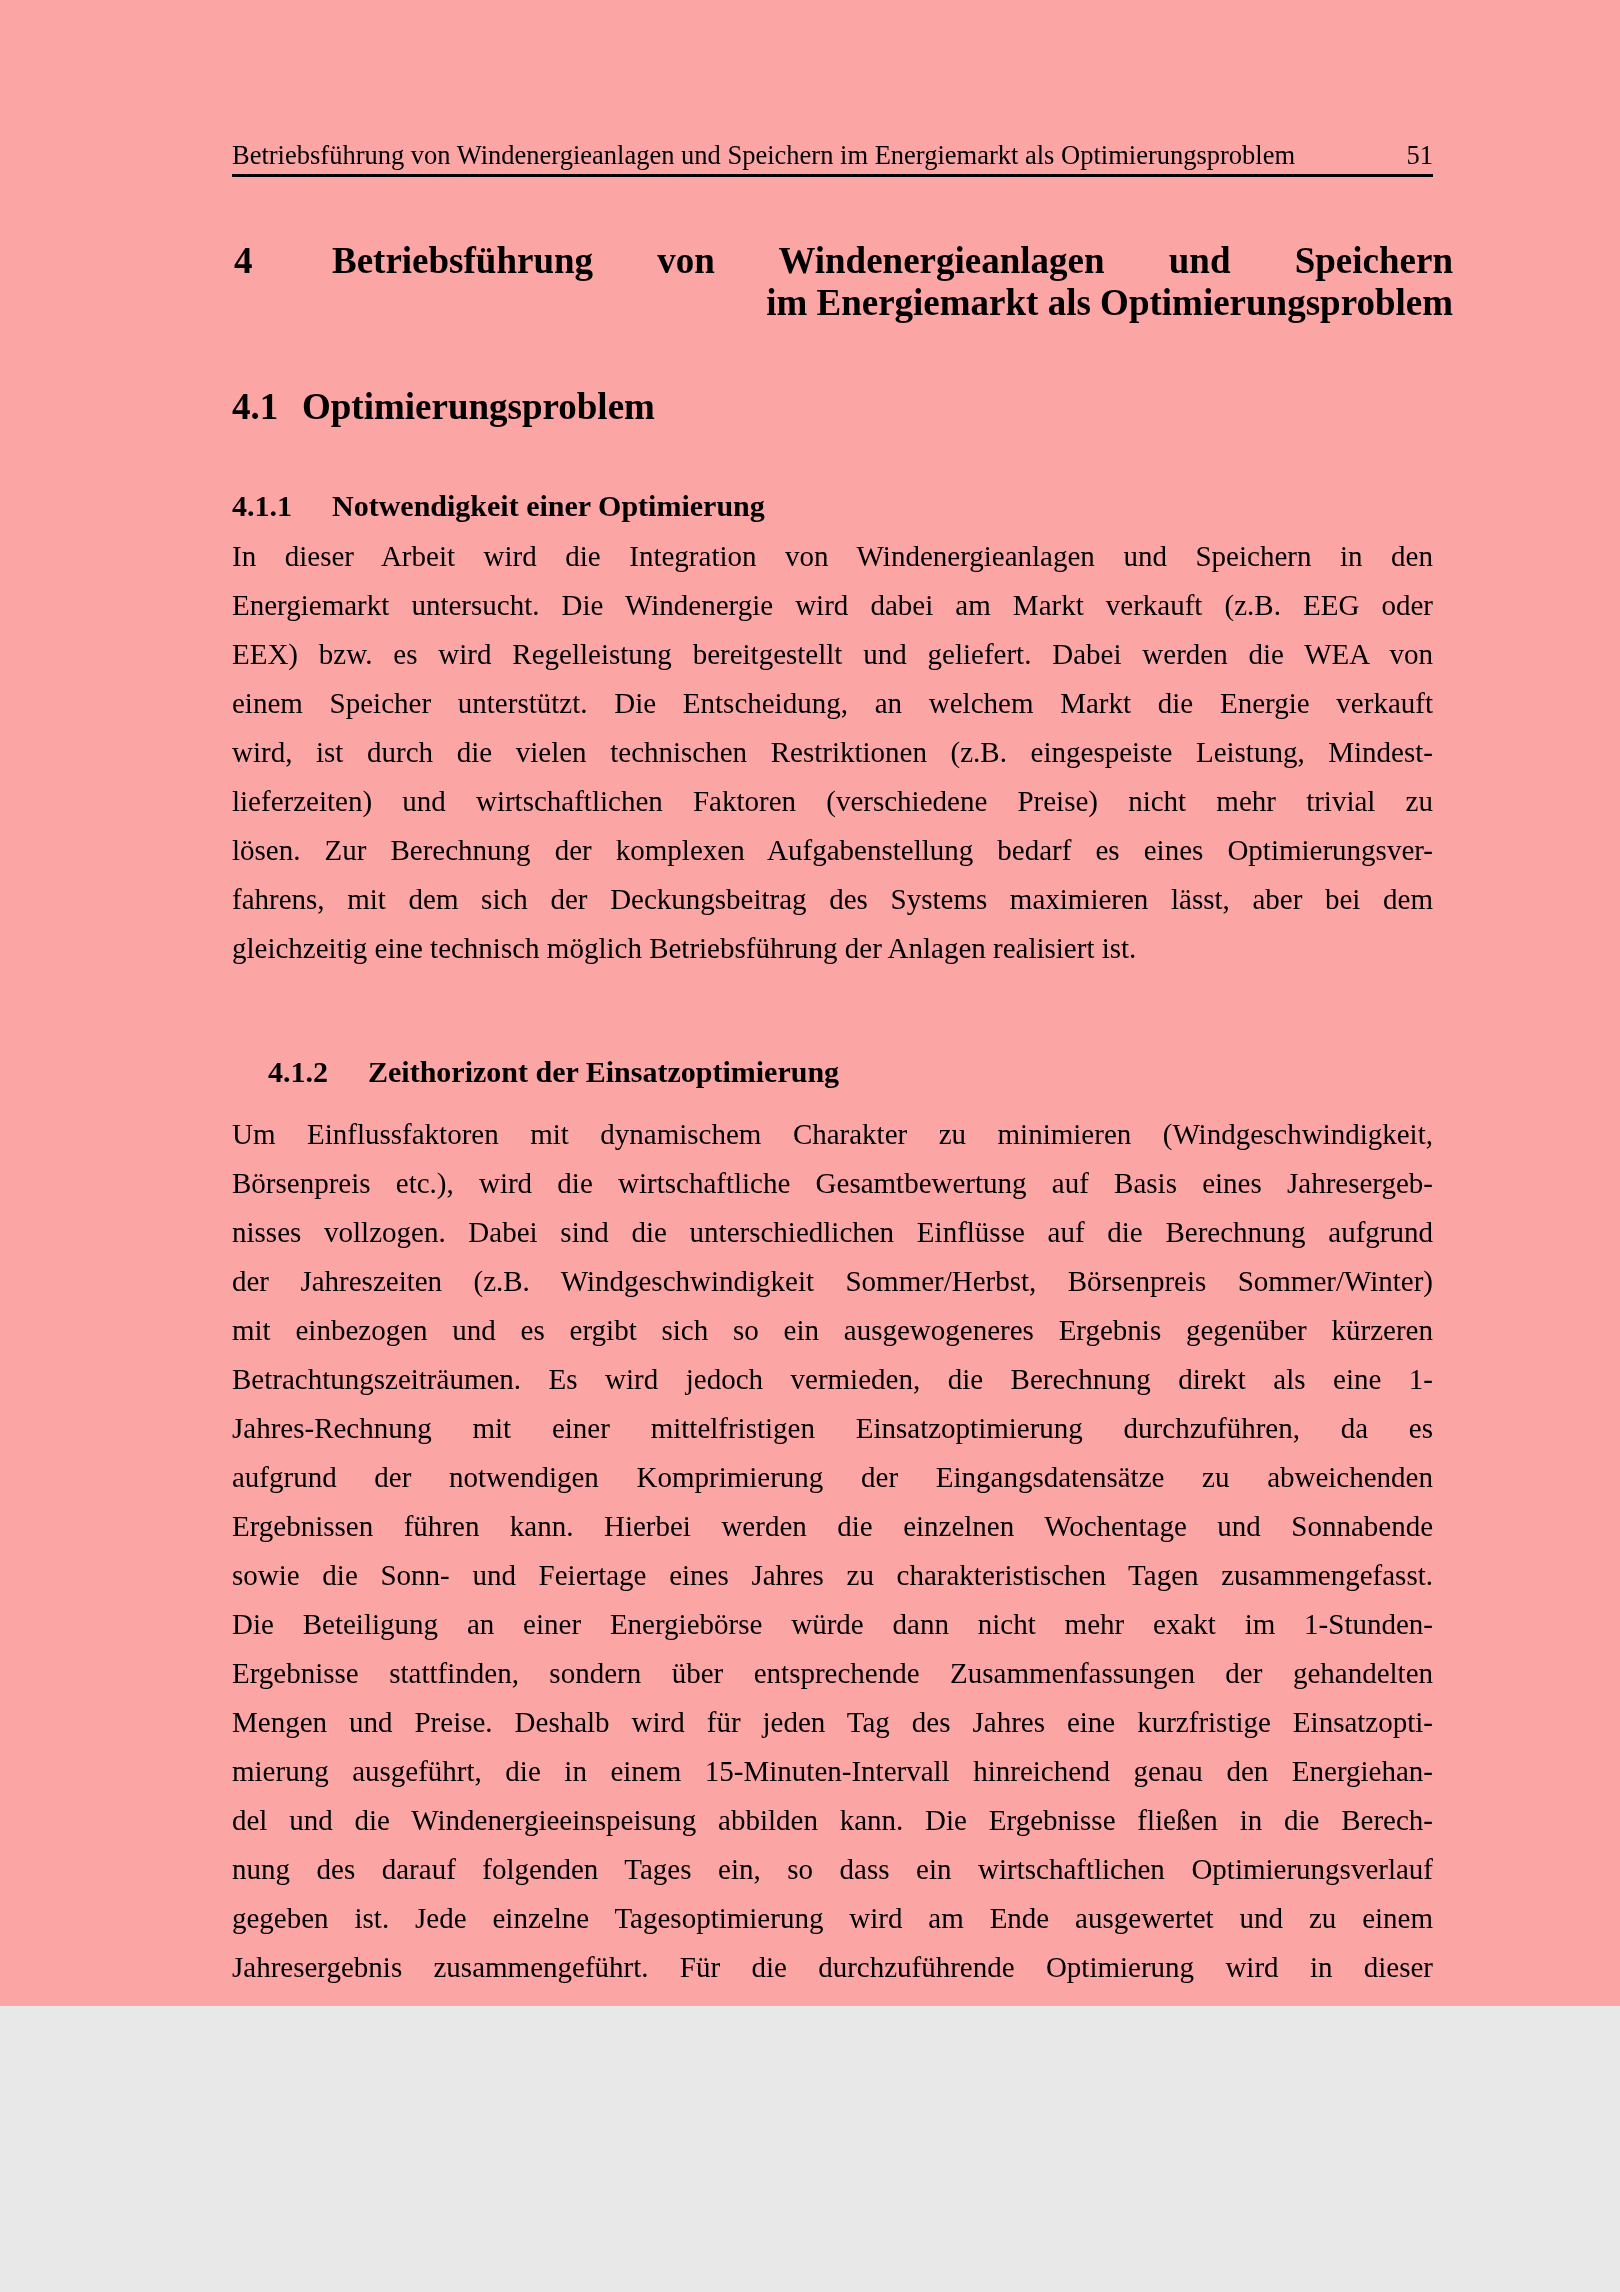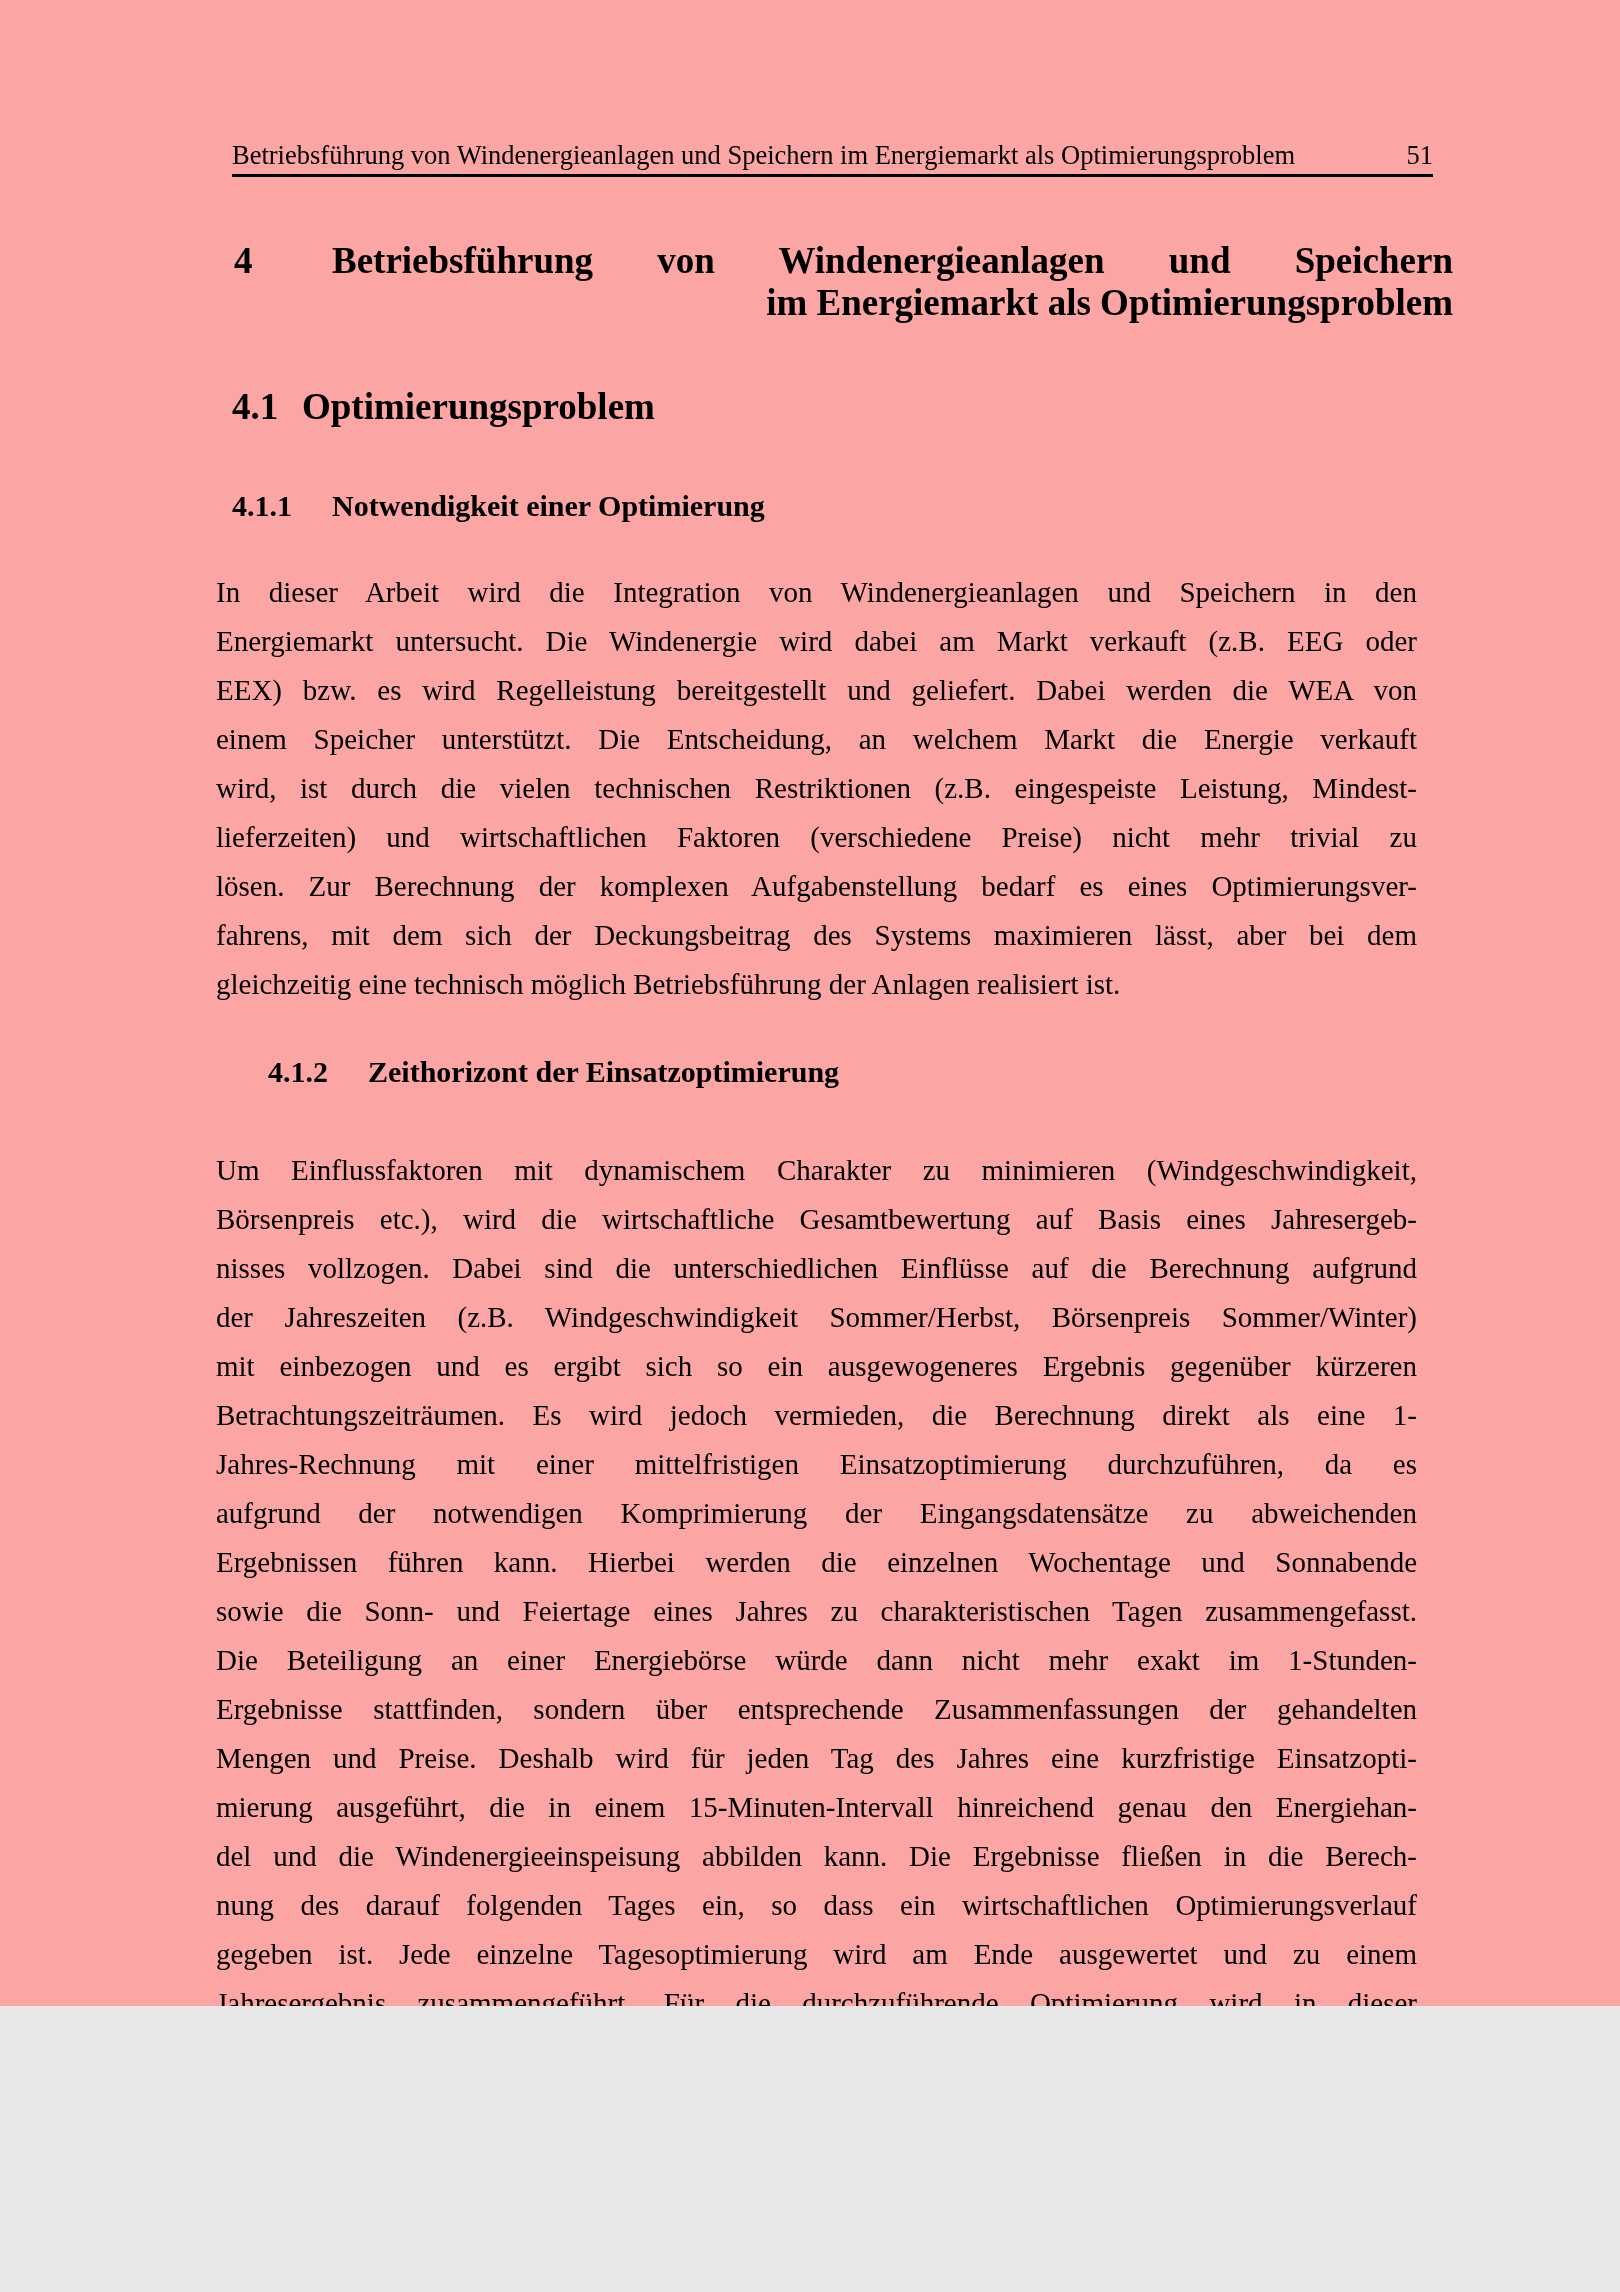--- a/index.html
+++ b/index.html
@@ -85,24 +85,23 @@
     font-weight: bold;
     line-height: 1.15;
     display: flex;
   }
   .subsection-heading .h-num { flex: 0 0 100px; }
   .subsection-1 { top: 489px; }
   .subsection-2 { top: 1055px; margin-left: 36px; }
   
   .paragraph {
     position: absolute;
-    left: 216px;
+    left: 232px;
     width: 1201px;
     font-size: 29px;
-    margin-top: 36px;
   }
   .paragraph-1 { top: 532px; }
   .paragraph-2 { top: 1110px; }
   .pline {
     height: 49px;
     line-height: 49px;
     text-align: justify;
     text-align-last: justify;
     white-space: nowrap-disabled; 
     overflow: visible;

